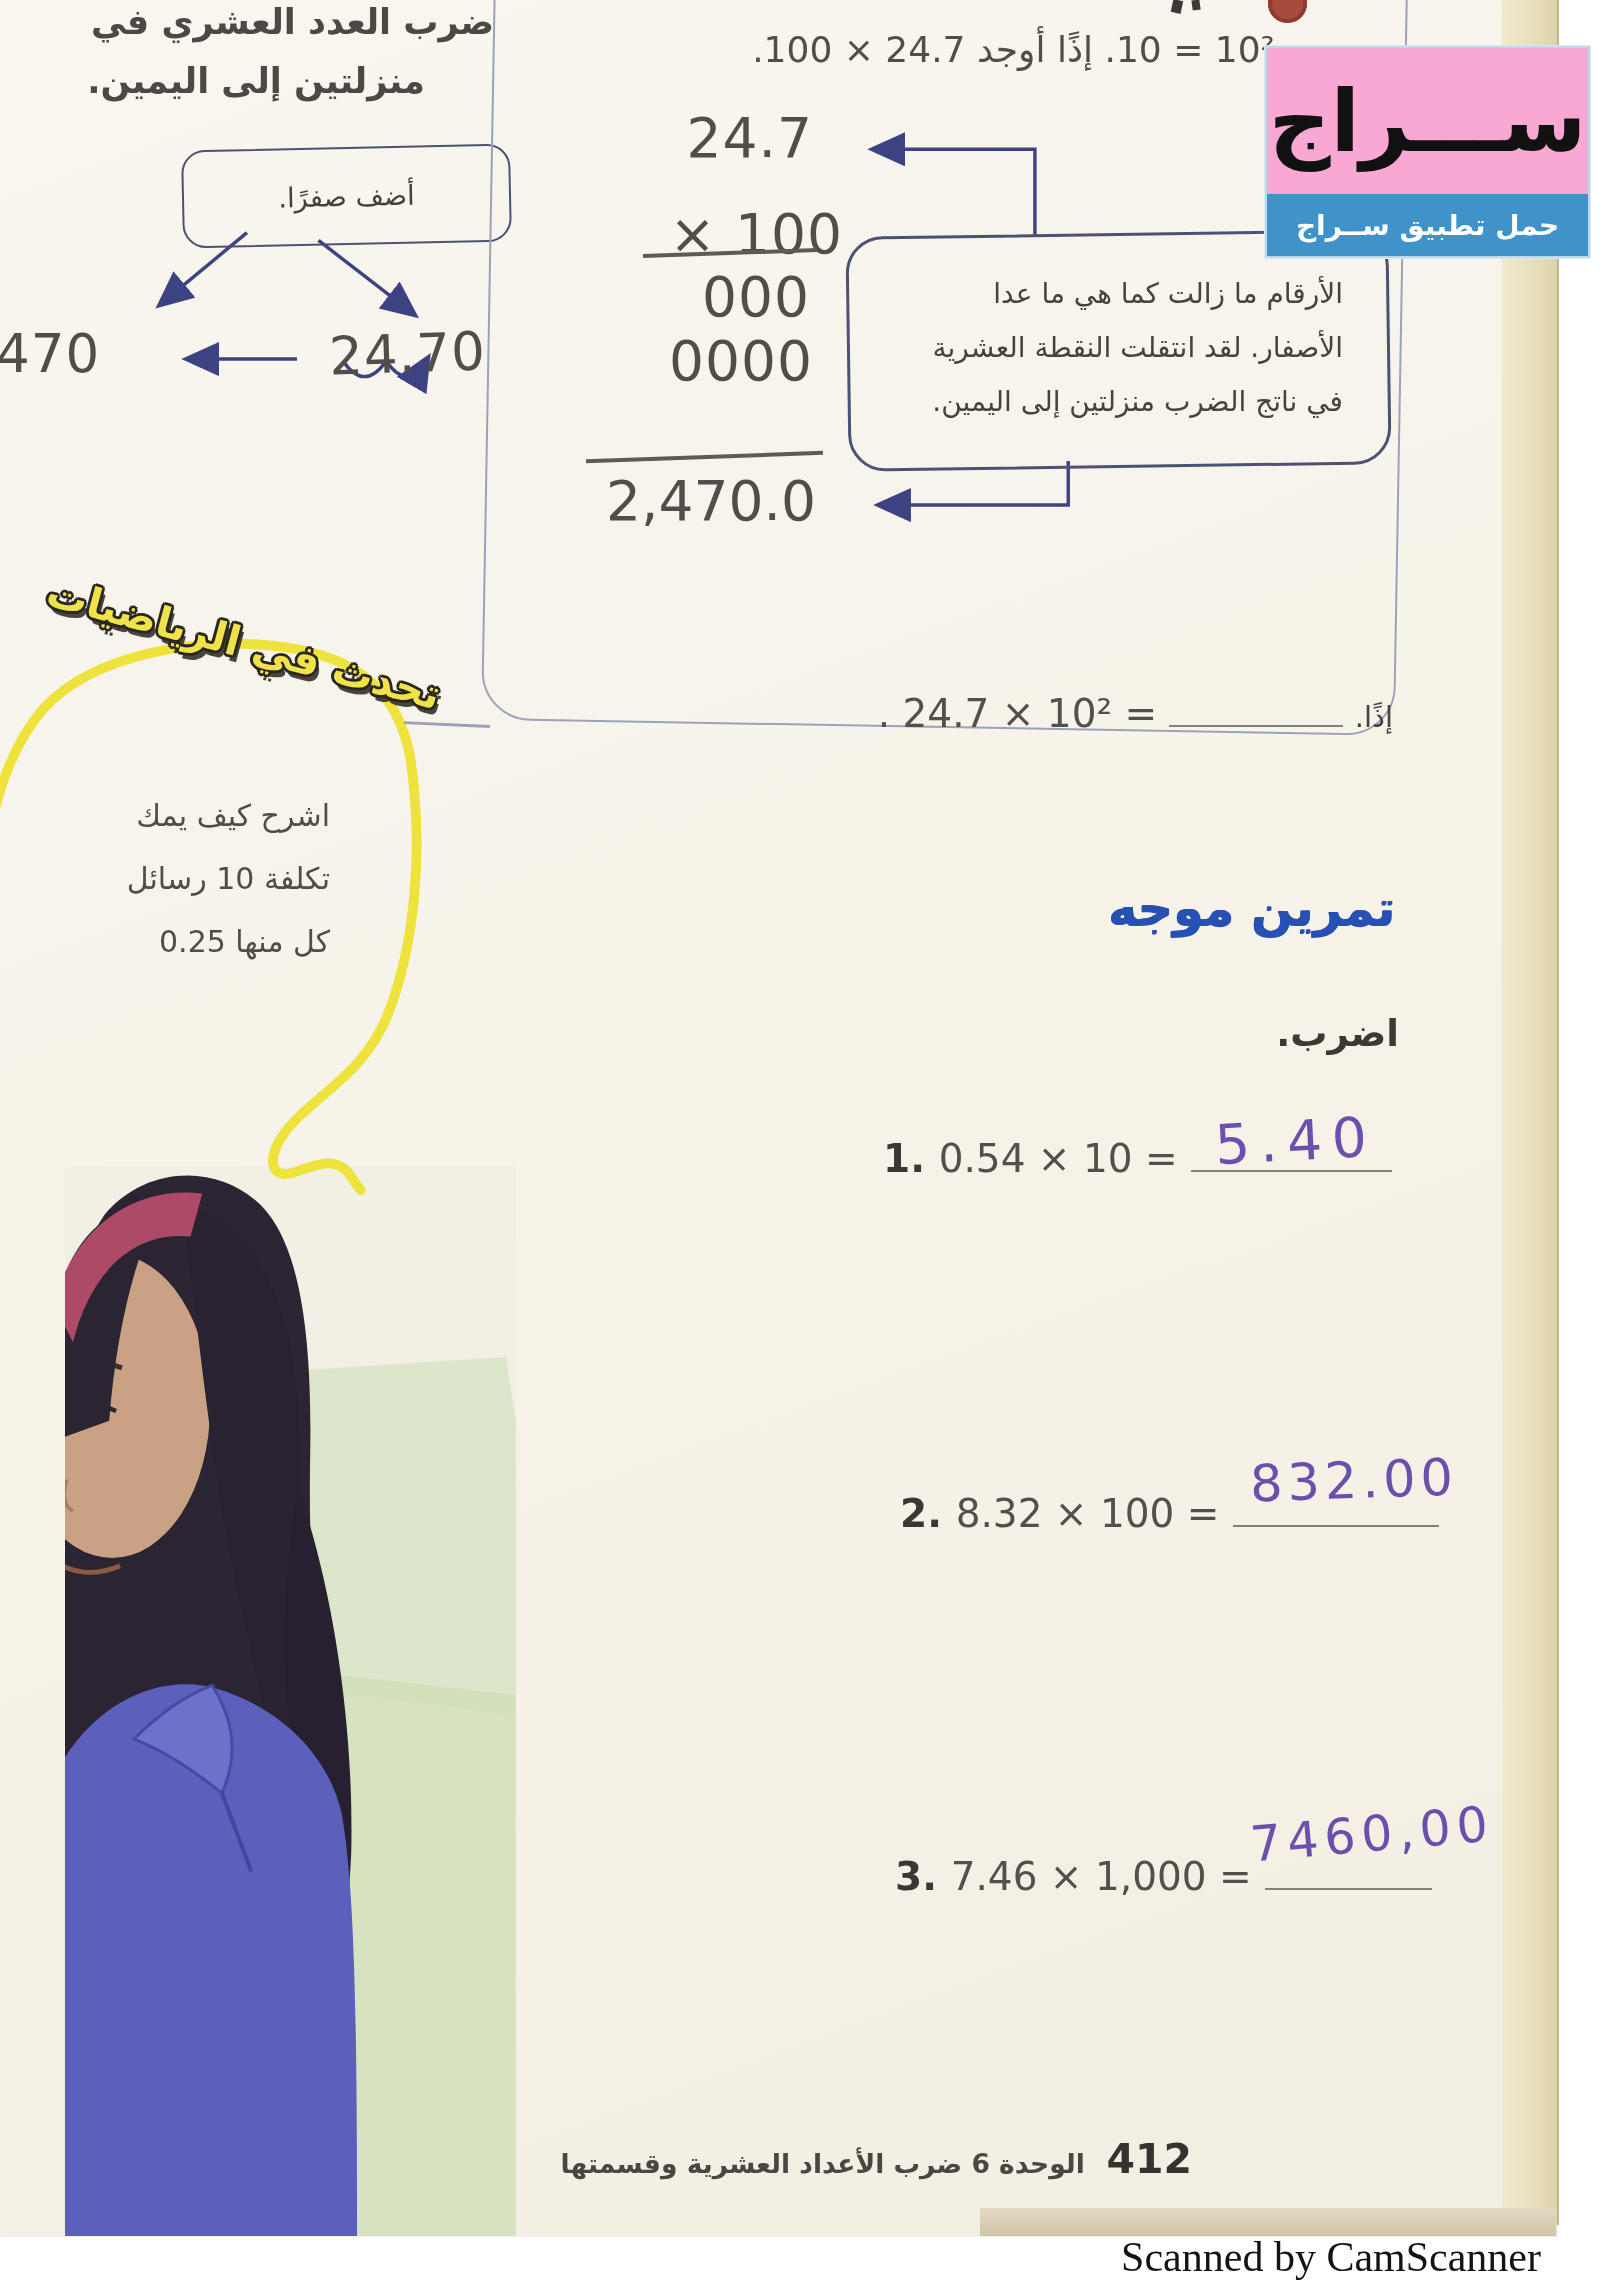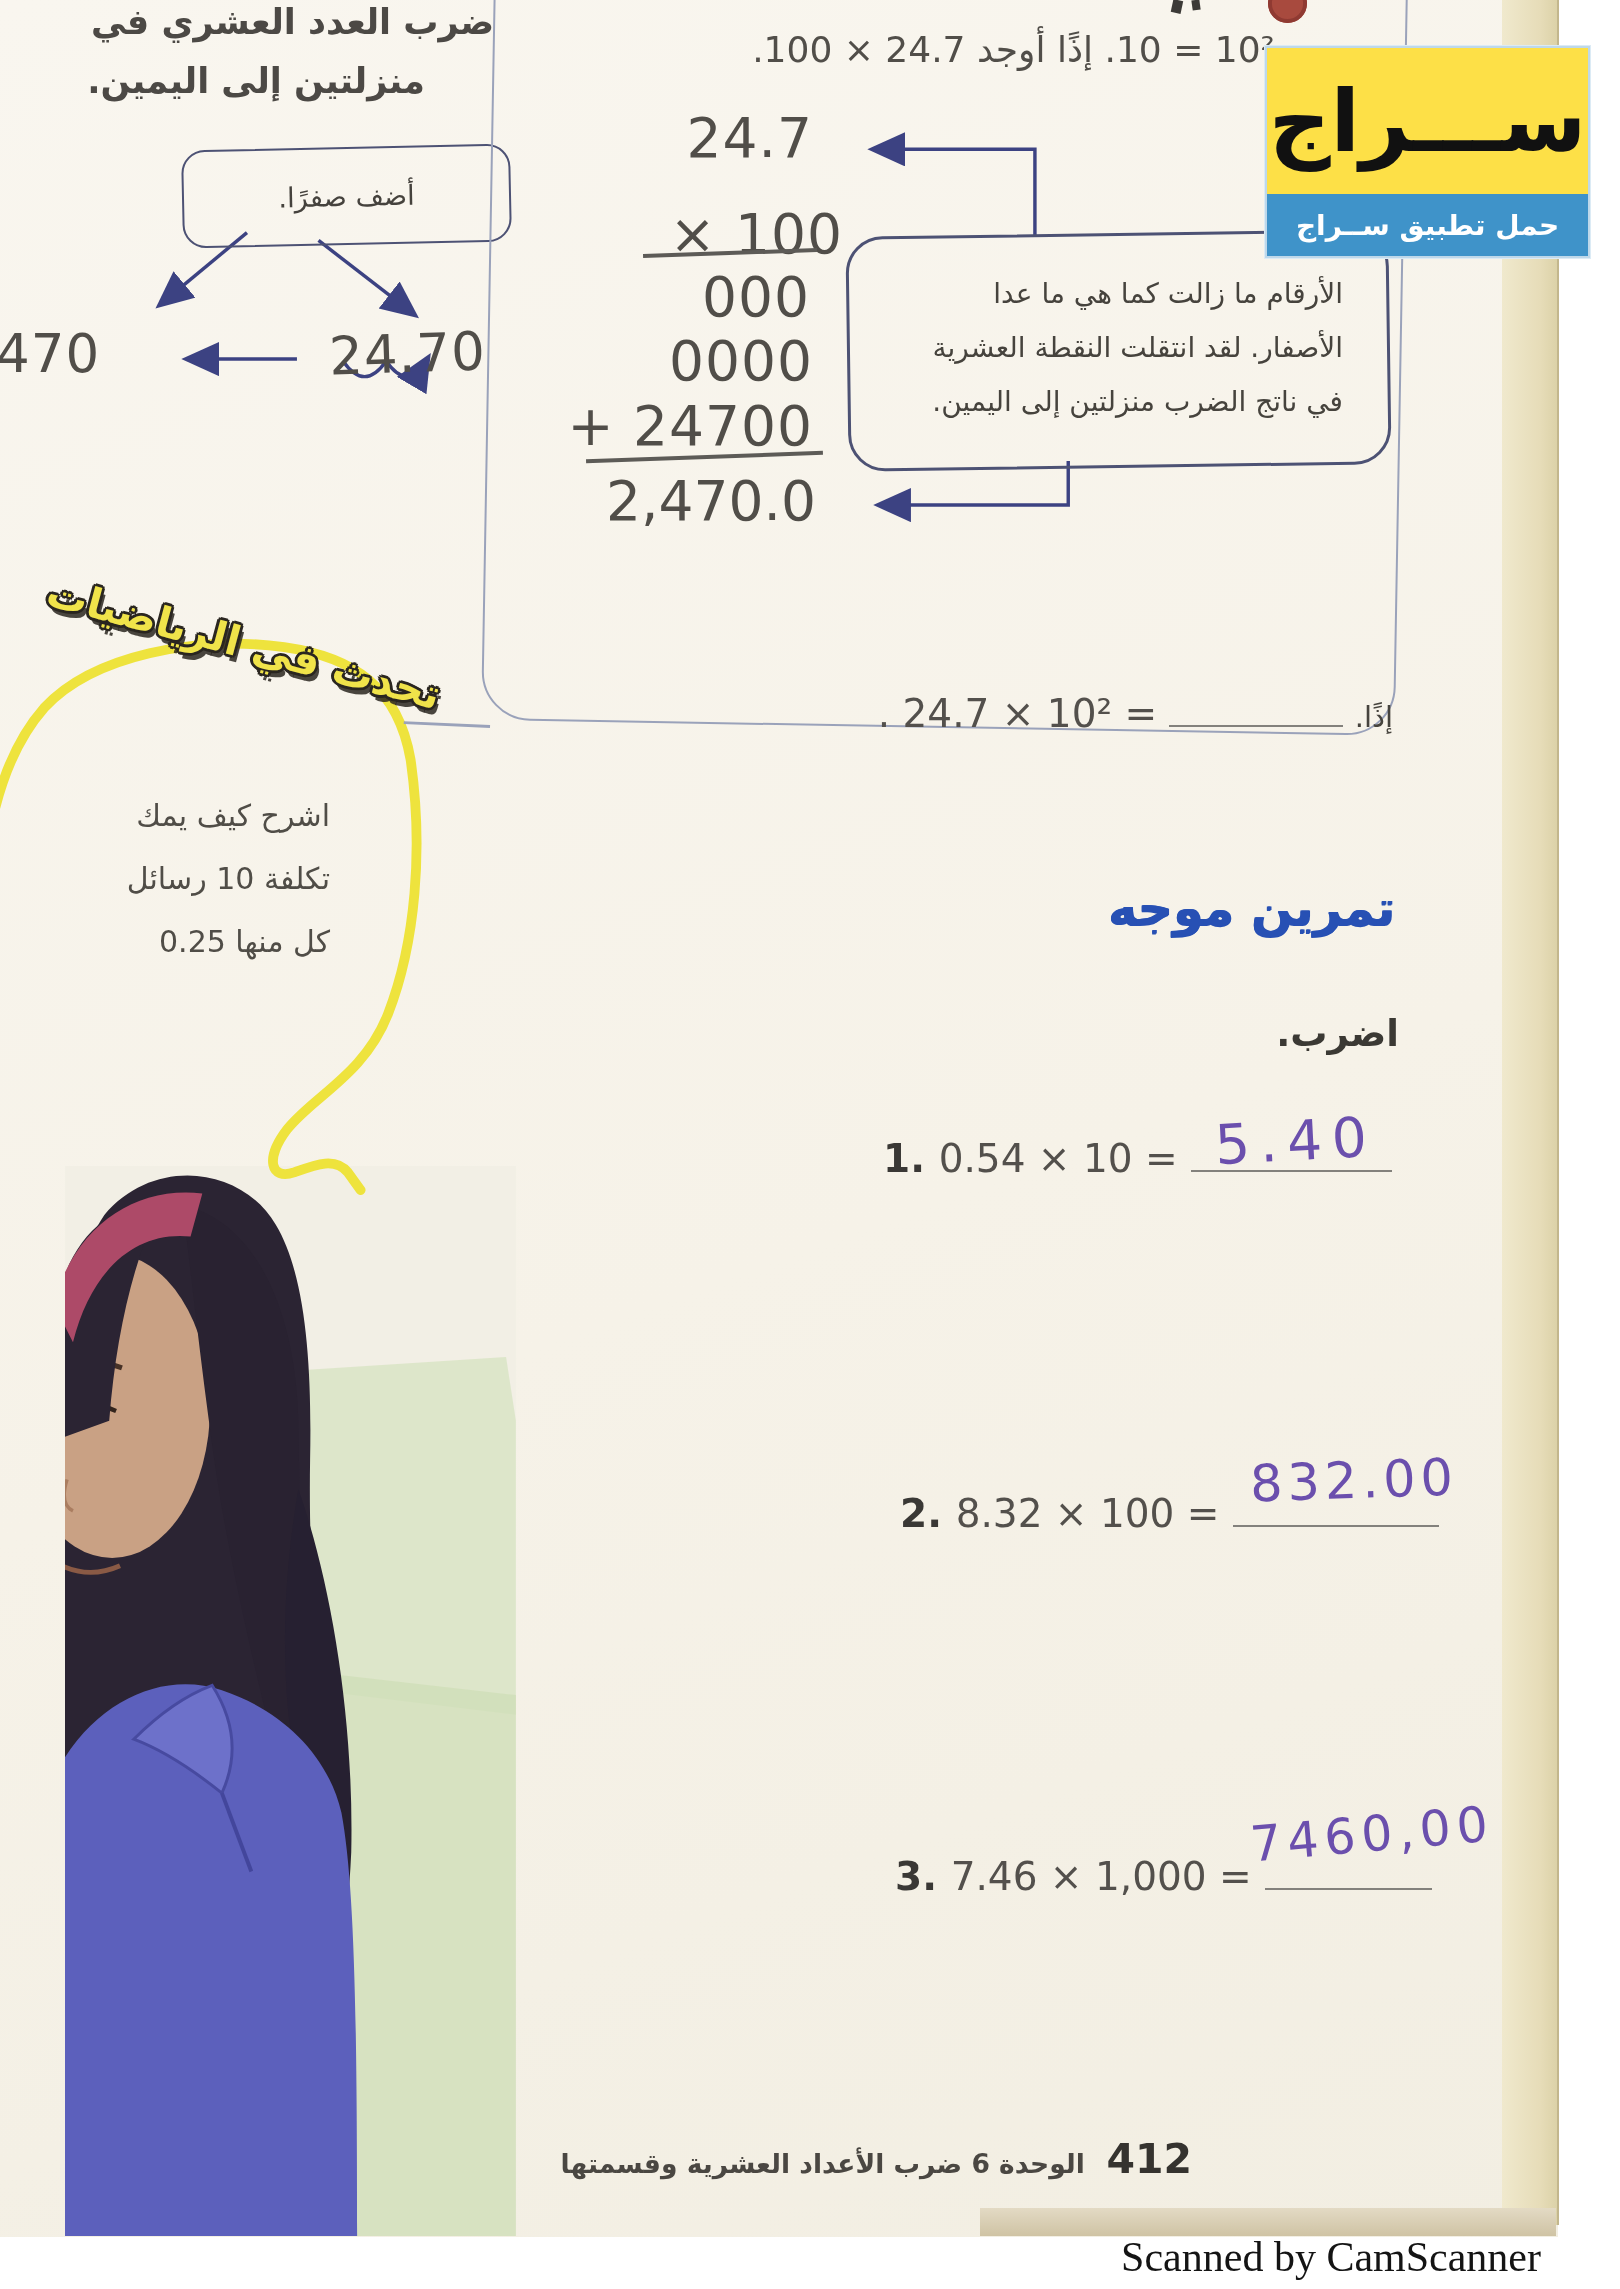--- a/index.html
+++ b/index.html
@@ -57,21 +57,21 @@
   .bubble-text{line-height:63px;font-size:30px;color:#504d47;text-align:right;}
 
   
   .footer{display:flex;direction:rtl;align-items:baseline;gap:21.6px;color:#35332f;}
   .footer .pageno{font-size:41px;font-weight:bold;}
   .footer .unit{font-size:26.5px;font-weight:bold;text-align:center;}
   .camscanner{font-family:"Liberation Serif","DejaVu Serif",serif;font-size:42px;color:#141414;}
 
   
   .siraj{left:1265px;top:46px;width:321px;height:208px;border:2px solid #bed8ea;
-         background:#fde047;box-shadow:0 0 0 1px #dcebf5;}
+         background:#f9a8d4;box-shadow:0 0 0 1px #dcebf5;}
   .siraj-logo{height:146px;display:flex;align-items:center;justify-content:center;
               font-size:86px;font-weight:bold;color:#111111;direction:rtl;}
   .siraj-banner{height:62px;background:#3f93c9;display:flex;align-items:center;
                 justify-content:center;color:#ffffff;font-size:28px;font-weight:bold;direction:rtl;}
 
   .red-dot{left:1268px;top:-15.7px;width:39px;height:39px;border-radius:50%;
            background:#a84a3e;box-shadow:inset 0 0 0 3.9px #8f3a32;}
   .mark{background:#3c3a37;}
   svg{display:block;}
 </style>
@@ -139,21 +139,20 @@
 
   <div class="abs example-box"></div>
 
   <div class="abs arabic find-sentence" style="right:345px;top:29px;">10² = 10. إذًا أوجد 24.7 × 100.</div>
 
   <div class="abs mult" style="right:807px;top:106px;">24.7</div>
   <div class="abs mult" style="right:777px;top:184px;margin-top:18px;">× 100</div>
   <div class="abs rule" style="left:643px;top:251px;width:174px;"></div>
   <div class="abs mult" style="right:810px;top:265px;">000</div>
   <div class="abs mult" style="right:807px;top:329px;">0000</div>
-  <div class="abs mult" style="right:807px;top:394px;">+ 24700</div>
   <div class="abs rule" style="left:586px;top:455px;width:237px;"></div>
   <div class="abs mult" style="right:804px;top:469px;letter-spacing:0;">2,470.0</div>
 
   <div class="abs note-box"></div>
   <div class="abs arabic note-text" style="right:277px;top:267px;">
     <div>الأرقام ما زالت كما هي ما عدا</div>
     <div>الأصفار. لقد انتقلت النقطة العشرية</div>
     <div>في ناتج الضرب منزلتين إلى اليمين.</div>
   </div>
 

